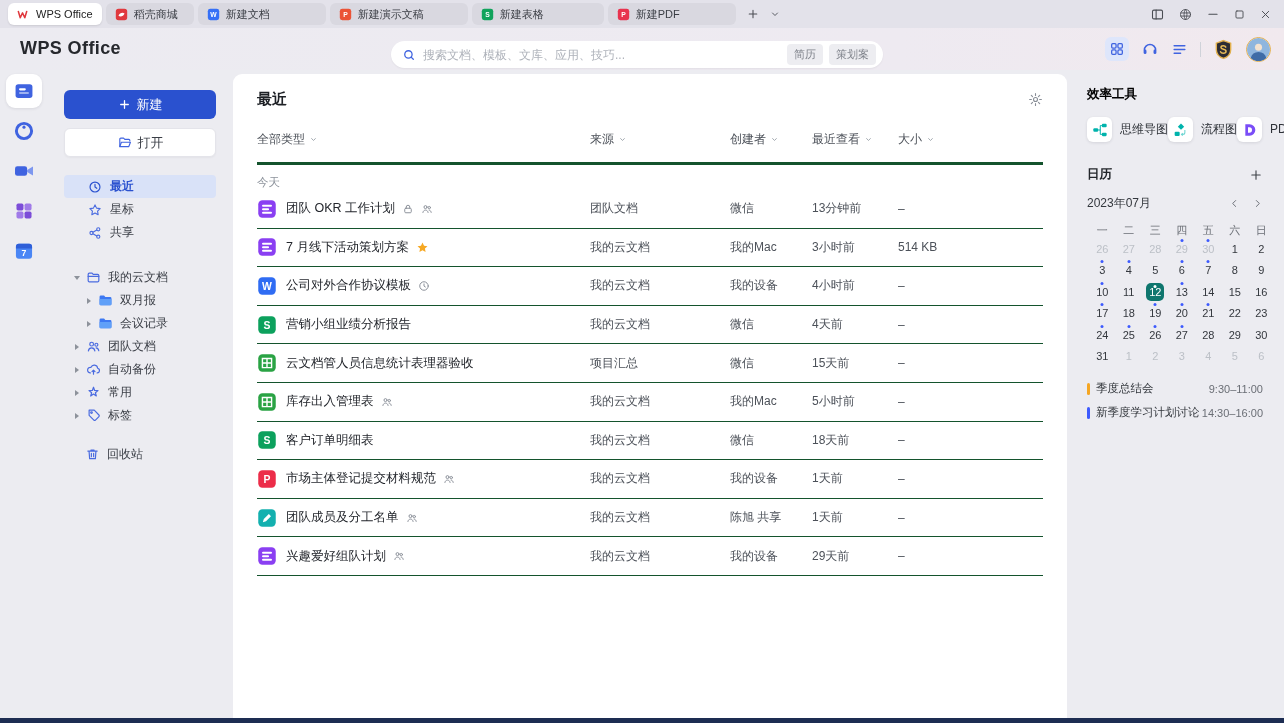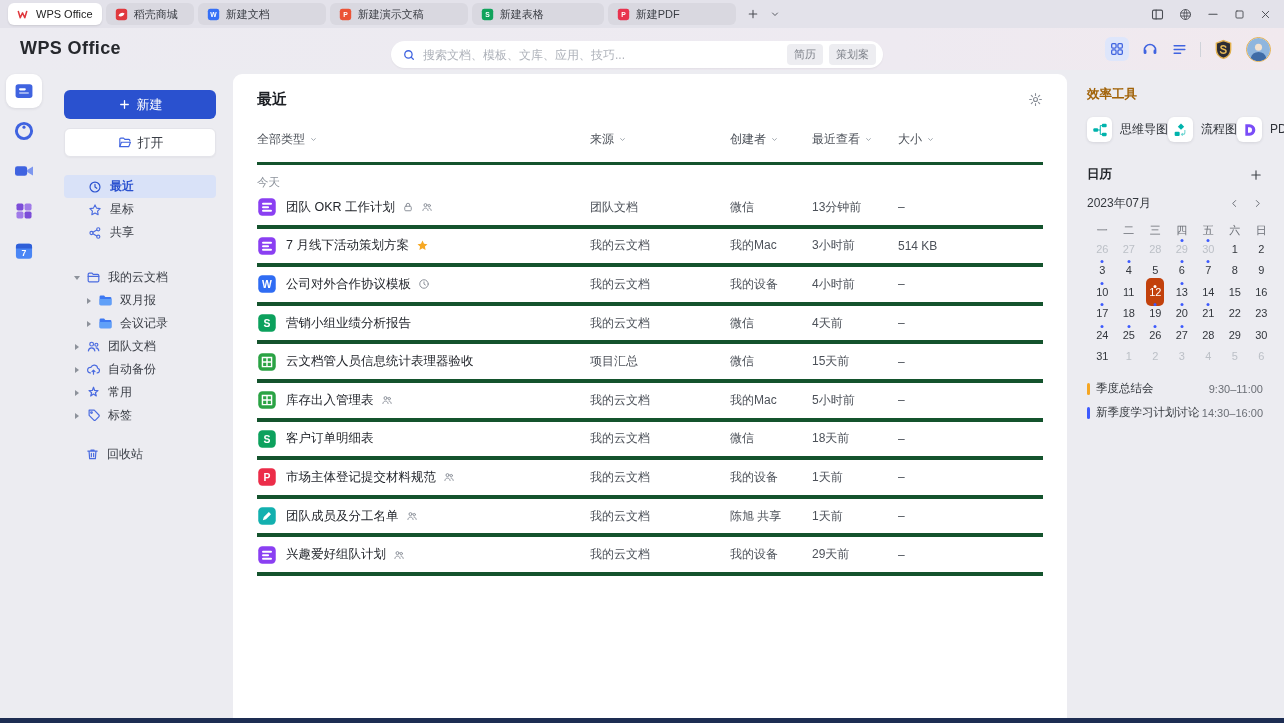--- a/index.html
+++ b/index.html
@@ -55,43 +55,43 @@
 
 
 .main{position:absolute;left:233px;top:74px;width:834px;bottom:5px;background:#fff;border-radius:9px 9px 0 0;padding:0 24px;overflow:hidden}
 .main-head{display:flex;justify-content:space-between;align-items:center;padding-top:16px}
 .mtitle{font-size:15px;font-weight:700;color:#1e2126}
 .gear{cursor:pointer}
 .grid5{display:grid;grid-template-columns:minmax(0,1fr) 140px 82px 86px 145px;align-items:center}
 .filters{margin-top:22px;padding-bottom:14px;border-bottom:3px solid #14532d;font-size:12px;color:#4c5159}
 .fcell{display:flex;align-items:center;gap:4px;cursor:pointer}
 .sect{margin-top:10px;font-size:11.5px;color:#8d939c}
-.row{height:38.6px;border-bottom:4px solid #14532d;font-size:12px;color:#4c5159;cursor:pointer}
+.row{height:38.6px;border-bottom:1px solid #14532d;font-size:12px;color:#4c5159;cursor:pointer}
 .name{display:flex;align-items:center;gap:9px;min-width:0;padding-right:12px}
 .title{font-size:12.5px;color:#23262c;white-space:nowrap;overflow:hidden;text-overflow:ellipsis}
 .badge{margin-left:-2px}
 
 
 .rpanel{position:absolute;left:1075px;top:70px;width:201px;bottom:5px;padding:16px 13px 0 12px}
-.rp-title{font-size:12.5px;font-weight:700;color:#a16207}
+.rp-title{font-size:12.5px;font-weight:700;color:#000000}
 .tools{margin-top:14px;display:grid;grid-template-columns:1fr 1fr 1fr 1fr;row-gap:16px}
 .tool{display:flex;align-items:center;gap:8px;cursor:pointer}
 .tile{width:25px;height:25px;background:#fff;border-radius:6px;display:inline-flex;align-items:center;justify-content:center;box-shadow:0 1px 3px rgba(40,40,60,.12);flex:none}
 .tool .lbl{font-size:12px;color:#2e3238;white-space:nowrap}
 .cal-head{margin-top:24px;display:flex;justify-content:space-between;align-items:center;font-size:12.5px;font-weight:700;color:#23262b}
 .cal-month{margin-top:12px;display:flex;justify-content:space-between;align-items:center;font-size:12px;color:#33373d}
 .cal-nav{display:flex;gap:12px}
 .cal-nav .ic,.cal-head .ic{cursor:pointer}
 .cal-week{margin-top:10px;margin-left:2px;display:grid;grid-template-columns:repeat(7,26.5px);font-size:11px;color:#6a6e75}
 .wd{display:flex;align-items:center;justify-content:center;height:16px}
 .cal-grid{margin-left:2px;display:grid;grid-template-columns:repeat(7,26.5px)}
 .cday{position:relative;display:flex;align-items:center;justify-content:center;height:21.5px;font-size:11px;color:#33373d;cursor:pointer}
 .cday.muted{color:#bcc0c7}
 .dot{position:absolute;top:.5px;left:50%;transform:translateX(-50%);width:3px;height:3px;border-radius:50%;background:#3d5afe}
-.cday.sel .dnum{width:18px;height:28px;background:#c2410c;border-radius:5px;color:#fff;display:flex;align-items:center;justify-content:center}
+.cday.sel .dnum{width:18px;height:18px;background:#0f766e;border-radius:5px;color:#fff;display:flex;align-items:center;justify-content:center}
 .cday.sel .dot{background:#fff;top:3.5px;z-index:2}
 #events{margin-top:14px}
 .ev{display:flex;align-items:center;margin-top:9px;cursor:pointer}
 .bar{width:3px;height:12px;border-radius:2px;flex:none}
 .elabel{margin-left:6px;font-size:11.5px;color:#33373d;flex:1;white-space:nowrap;overflow:hidden}
 .etime{font-size:11px;color:#6a6e75;white-space:nowrap}
 
 
 .bstrip{position:absolute;left:0;right:0;bottom:0;height:5px;background:#1d2d52}
 </style>

